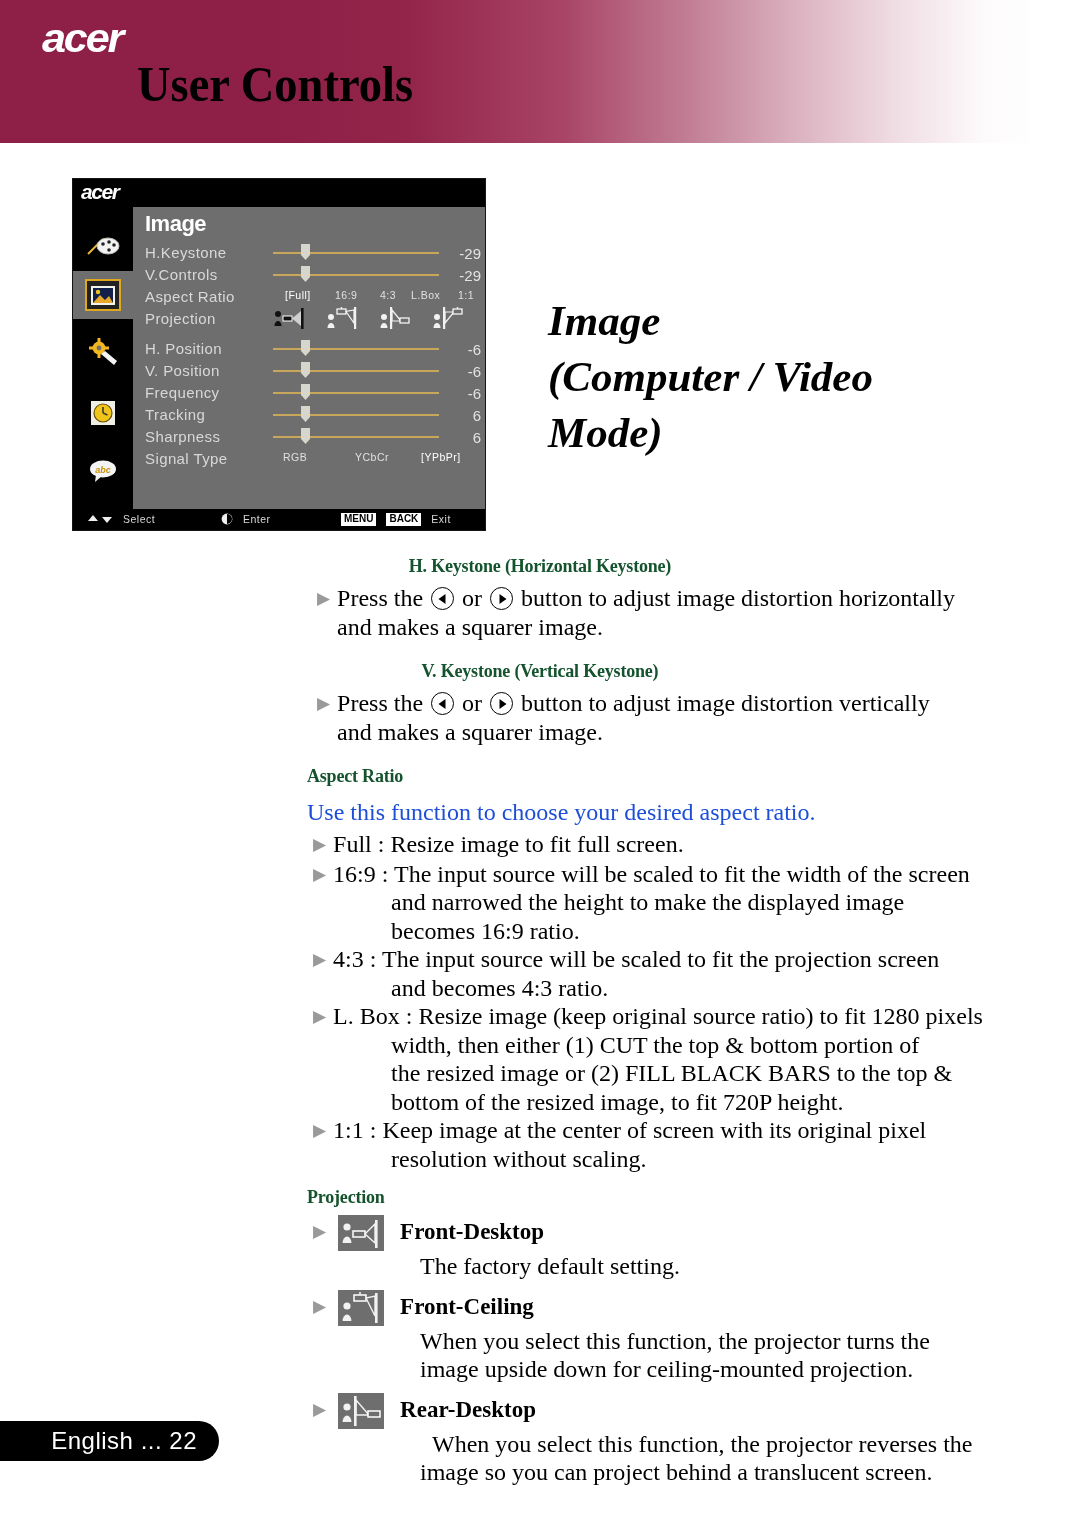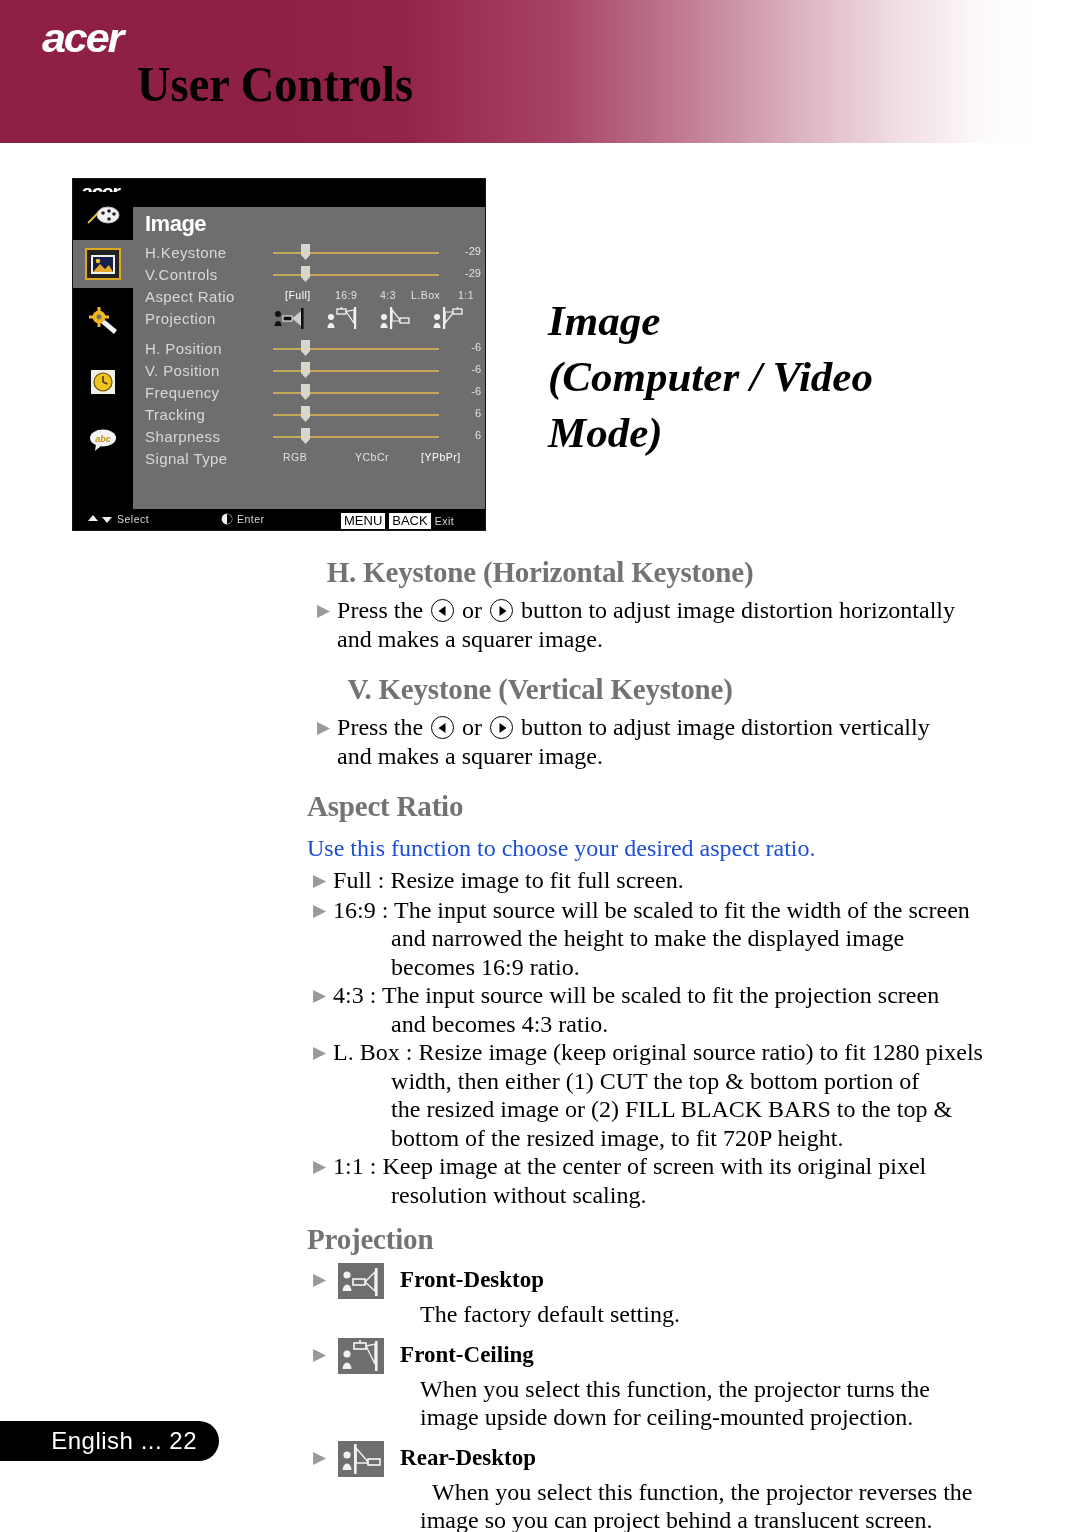--- a/index.html
+++ b/index.html
@@ -72,21 +72,21 @@
     font-style: italic;
     font-weight: bold;
     font-size: 20px;
     color: #ffffff;
     letter-spacing: -1.4px;
     transform: scaleX(1.05);
     transform-origin: left center;
   }
   #osd-sidebar {
     position: absolute;
-    left: 0; top: 13px;
+    left: 0; top: 44px;
     width: 60px; height: 302px;
     background: #000;
   }
   .osd-icon {
     position: absolute;
     left: 8px;
     width: 44px; height: 40px;
     display: flex; align-items: center; justify-content: center;
   }
   .osd-icon.selected {
@@ -135,21 +135,21 @@
     left: 168px; top: 3px;
     width: 9px; height: 16px;
     background: #d6d6cc;
     clip-path: polygon(0 0, 100% 0, 100% 68%, 50% 100%, 0 68%);
   }
   .osd-value {
     position: absolute;
     left: 312px; top: 4px;
     width: 36px;
     text-align: right;
-    font-size: 11px;
+    font-size: 15px;
     color: #e2e2e2;
   }
   .osd-opt {
     position: absolute;
     top: 4px;
     font-size: 10.5px;
     color: #e0e0e0;
     letter-spacing: 0.5px;
     white-space: nowrap;
   }
@@ -165,28 +165,28 @@
     width: 414px; height: 22px;
     background: #000;
   }
   .osd-hint {
     position: absolute;
     top: 4px;
     font-size: 10.5px;
     color: #d8d8d8;
     letter-spacing: 0.5px;
     white-space: nowrap;
-    display: flex; align-items: center; gap: 4px;
+    display: flex; align-items: center; gap: 10px;
   }
   .key-badge {
     display: inline-block;
     background: #ffffff;
     color: #000;
-    font-size: 13px;
-    font-weight: normal;
+    font-size: 10px;
+    font-weight: bold;
     padding: 1px 3px;
     letter-spacing: 0px;
     line-height: 1.05;
   }
 
   
   #side-title {
     position: absolute;
     left: 548px; top: 293px;
     width: 420px;
@@ -200,22 +200,22 @@
 
   
   #content {
     position: absolute;
     left: 0; top: 556px;
     width: 1080px;
   }
   .sec-head {
     font-family: "Liberation Serif", serif;
     font-weight: bold;
-    font-size: 29px;
-    color: #737373;
+    font-size: 18px;
+    color: #14532d;
     margin: 0;
     letter-spacing: -0.2px;
   }
   .sec-head.center { text-align: center; }
   .sec-head.left { padding-left: 307px; }
   .para {
     font-family: "Liberation Serif", serif;
     font-size: 24px;
     line-height: 28.5px;
     color: #1d4ed8;

